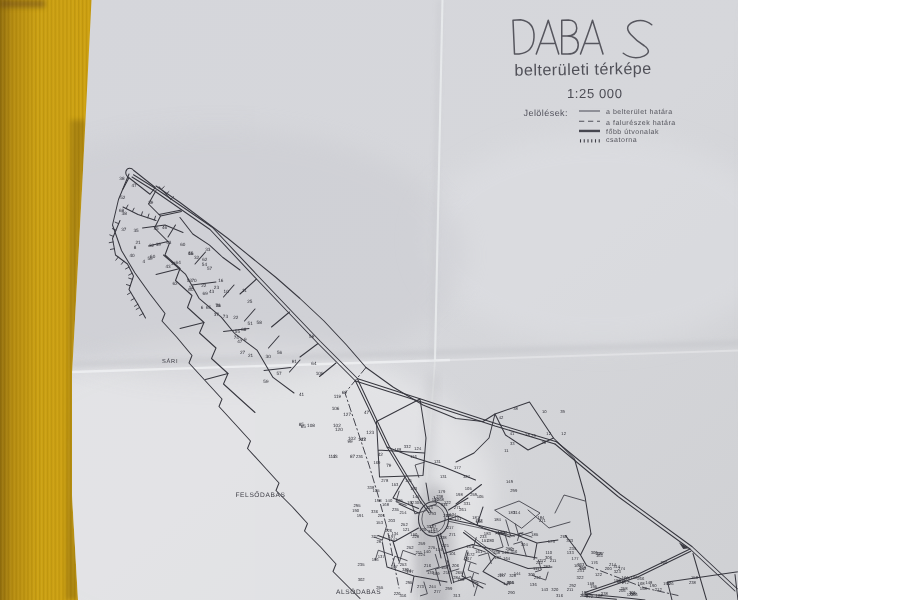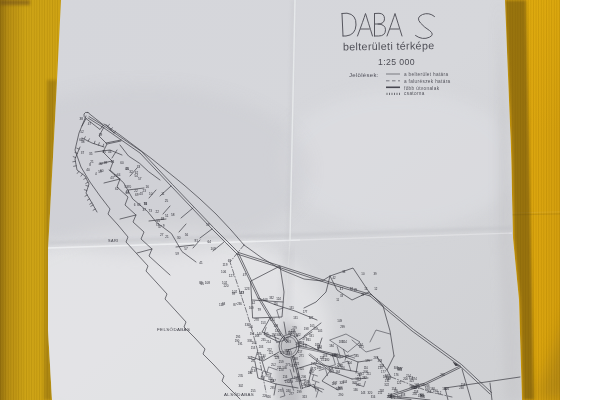--- a/index.html
+++ b/index.html
@@ -1,16 +1,16 @@
 <!DOCTYPE html>
 <html><head>
 <meta charset="utf-8">
 <style>
 html,body{margin:0;padding:0;}
-#scene{width:560px;height:400px;position:relative;overflow:hidden;font-family:"Liberation Sans",sans-serif;background:#C79614;}
+#scene{width:492px;height:400px;position:relative;overflow:hidden;font-family:"Liberation Sans",sans-serif;background:#C79614;}
 svg{display:block;}
 </style>
 </head>
 <body>
 <div id="scene" style="opacity:0.995">
 <svg width="600" height="400" viewBox="0 0 600 400">
 <defs>
 <linearGradient id="fabL" x1="0" y1="0" x2="1" y2="0">
 <stop offset="0" stop-color="#94700d"></stop>
           <stop offset="0.13" stop-color="#b78d10"></stop>

